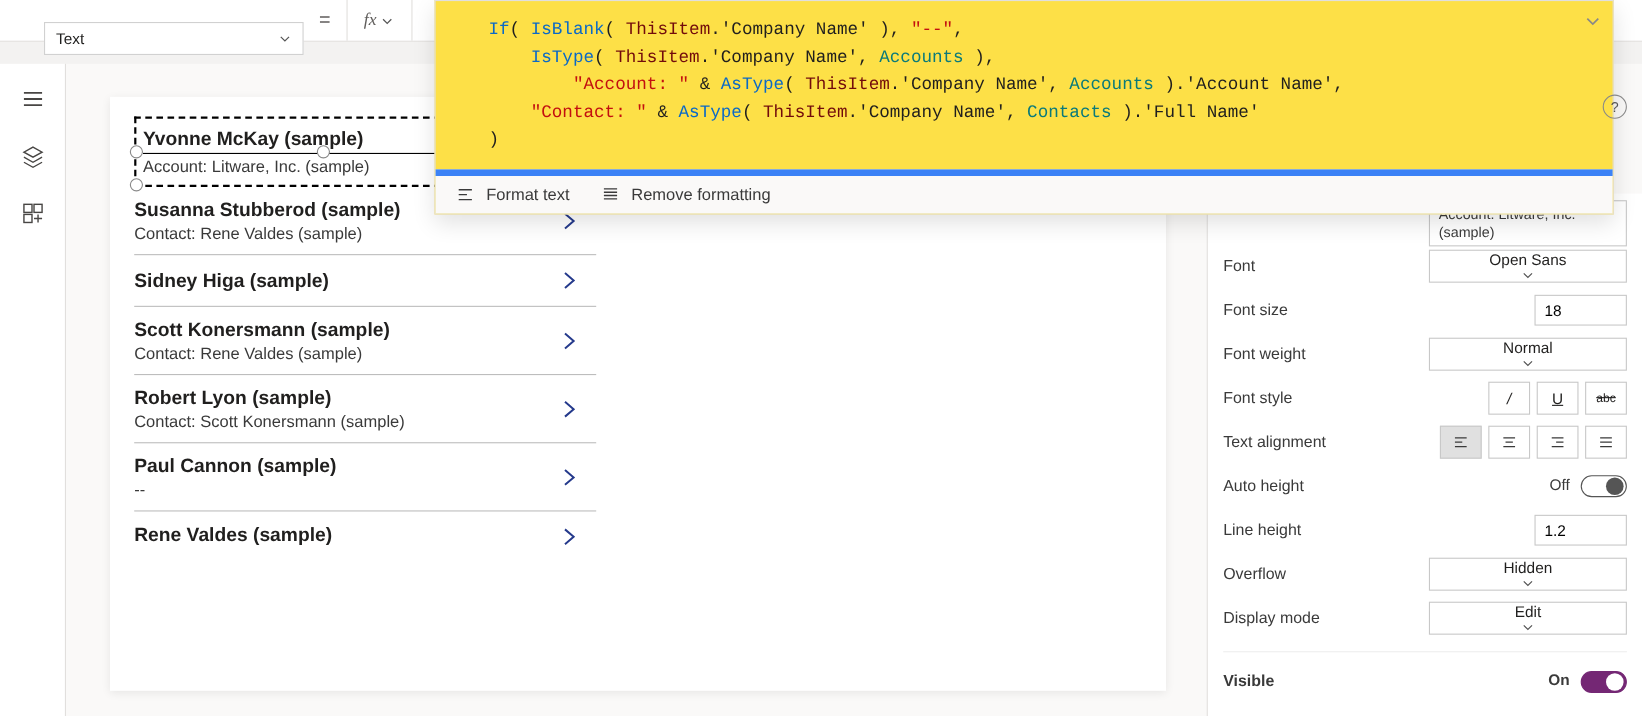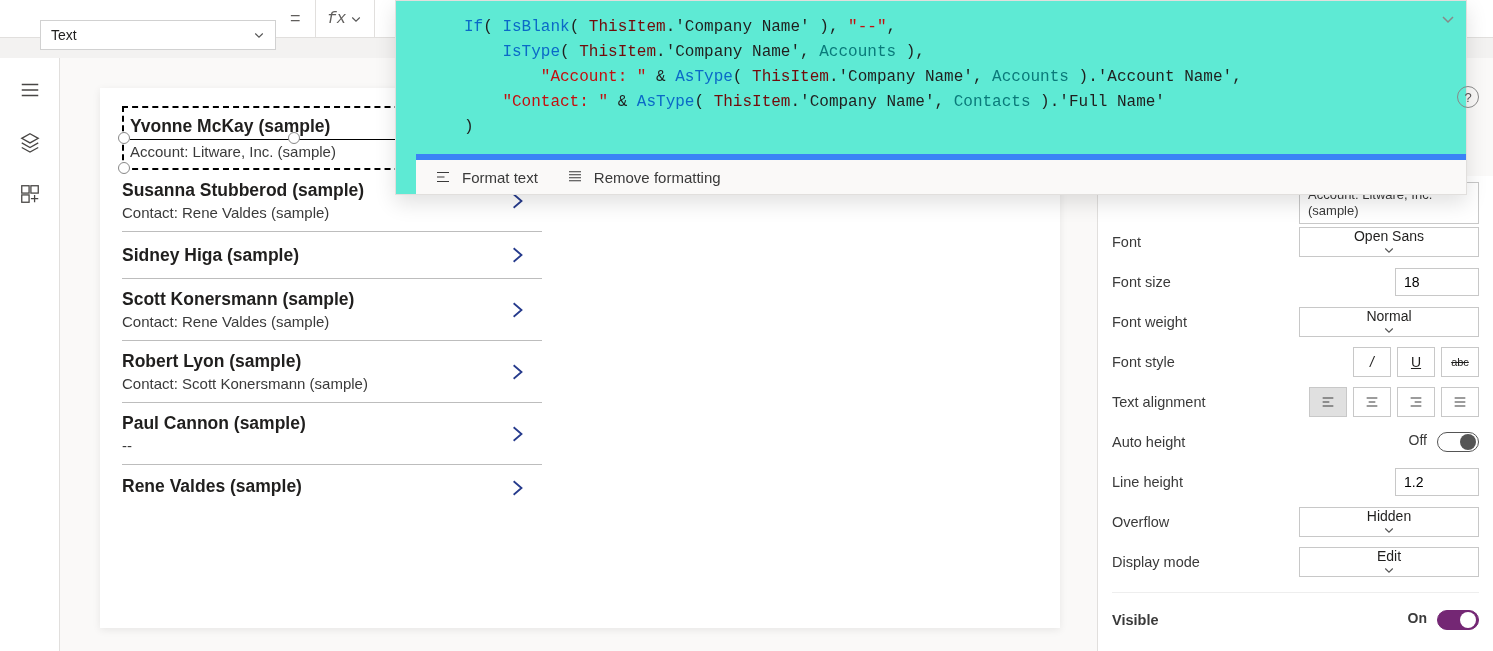--- a/index.html
+++ b/index.html
@@ -34,21 +34,21 @@
     background: #fff;
     display: flex; align-items: center; justify-content: space-between;
     padding: 0 10px;
     font-size: 14px;
   }
   .eq { padding: 0 14px; display:flex;align-items:center;font-size:18px;color:#605e5c;}
   .fx-cell {
     width: 60px; border-left:1px solid #e1dfdd; border-right:1px solid #e1dfdd;
     display:flex;align-items:center;justify-content:center;gap:4px;color:#605e5c;
   }
-  .fx-cell .fx-label { font-style: italic; font-family: Liberation Mono, monospace; font-size:16px;text-align:center;}
+  .fx-cell .fx-label { font-style: italic; font-family: Liberation Serif, serif; font-size:16px;text-align:center;}
 
   
   .workspace {
     position: absolute;
     left: 60px; top: 58px; right: 0; bottom: 0;
     background: #faf9f8;
   }
   .canvas {
     position: absolute;
     left: 40px; top: 30px;
@@ -93,25 +93,24 @@
     background:#fff; border-right:1px solid #e1dfdd;
     display:flex; flex-direction:column; align-items:center; gap:28px;
     padding-top:20px;
   }
   .rail-btn { width:24px;height:24px; color:#484644; display:flex;align-items:center;justify-content:center;}
 
   
   .formula-editor {
     position:absolute;
     left: 395px; top:0; right:26px;
-    background:#5eead4;
+    background:#fde047;
     border:1px solid #e1dfdd;
     box-shadow: 0 8px 20px rgba(0,0,0,0.12);
     z-index: 50;
-    padding-left: 20px;
   }
   .formula-code {
     font-family: Consolas, "Courier New", monospace;
     font-size: 16px;
     line-height: 25px;
     padding: 14px 40px 14px 48px;
     white-space: pre;
   }
   .tok-kw { color: #0a69c7; }
   .tok-str { color: #c30f0f; }

